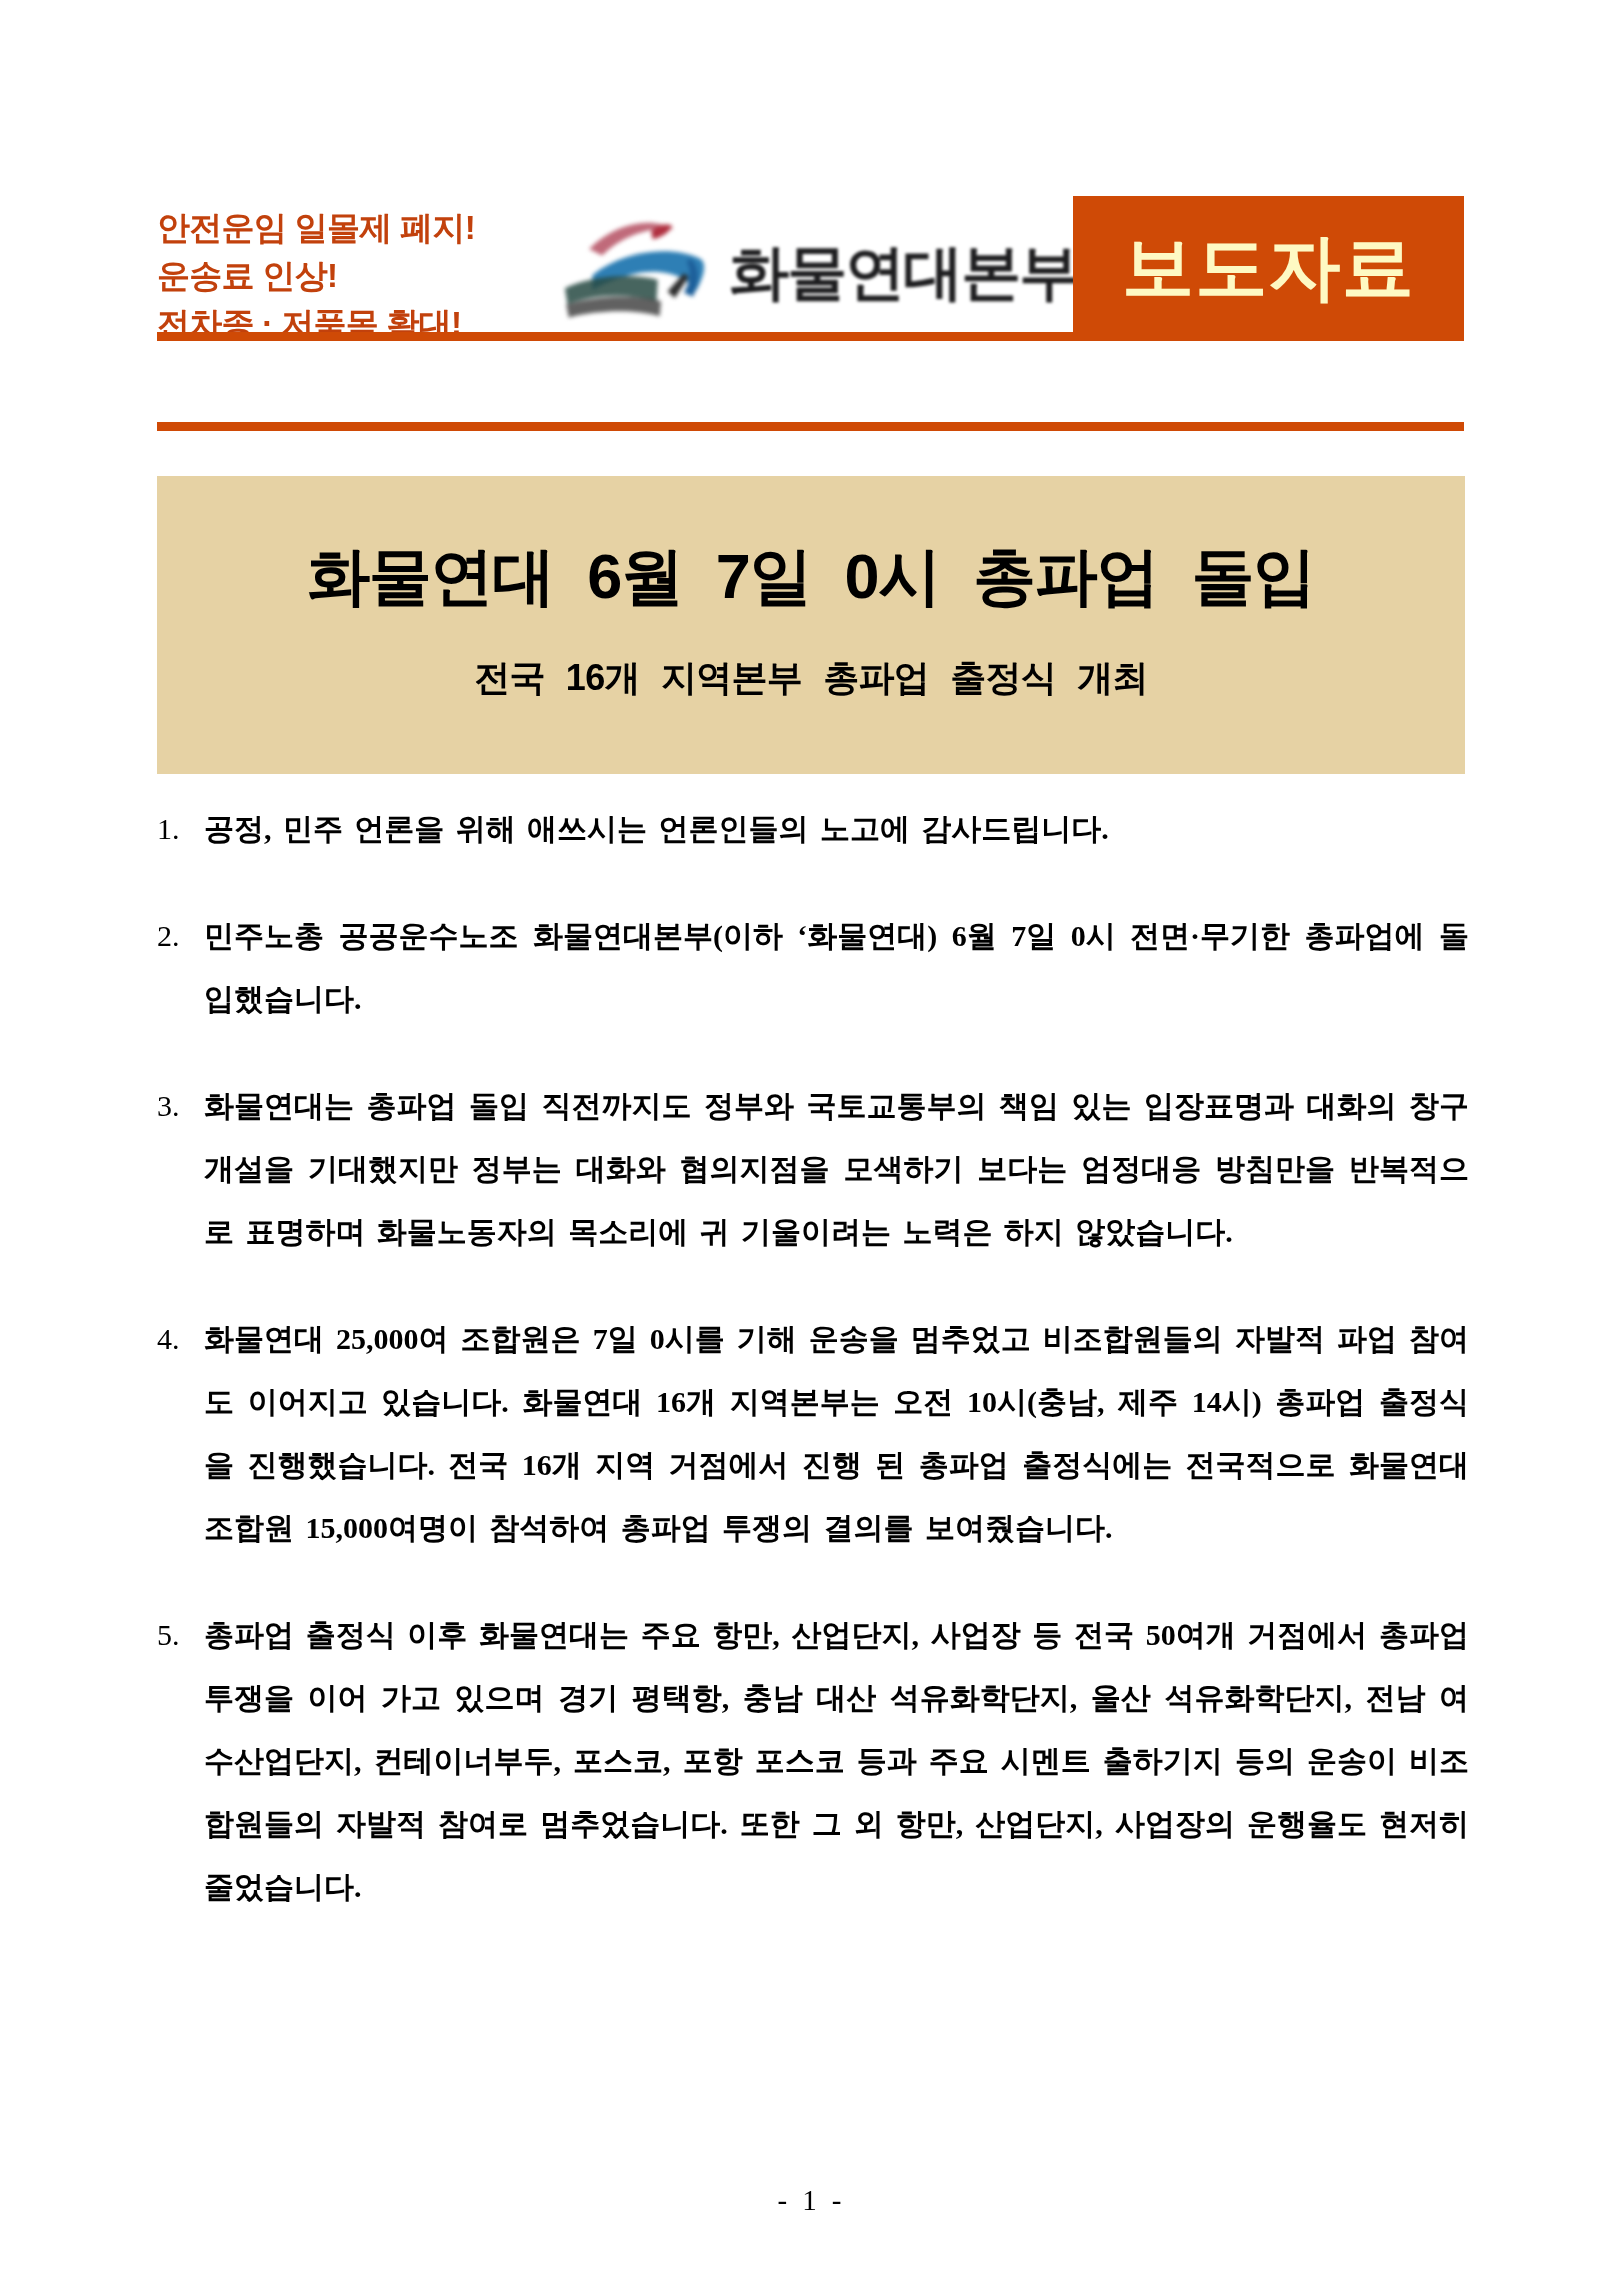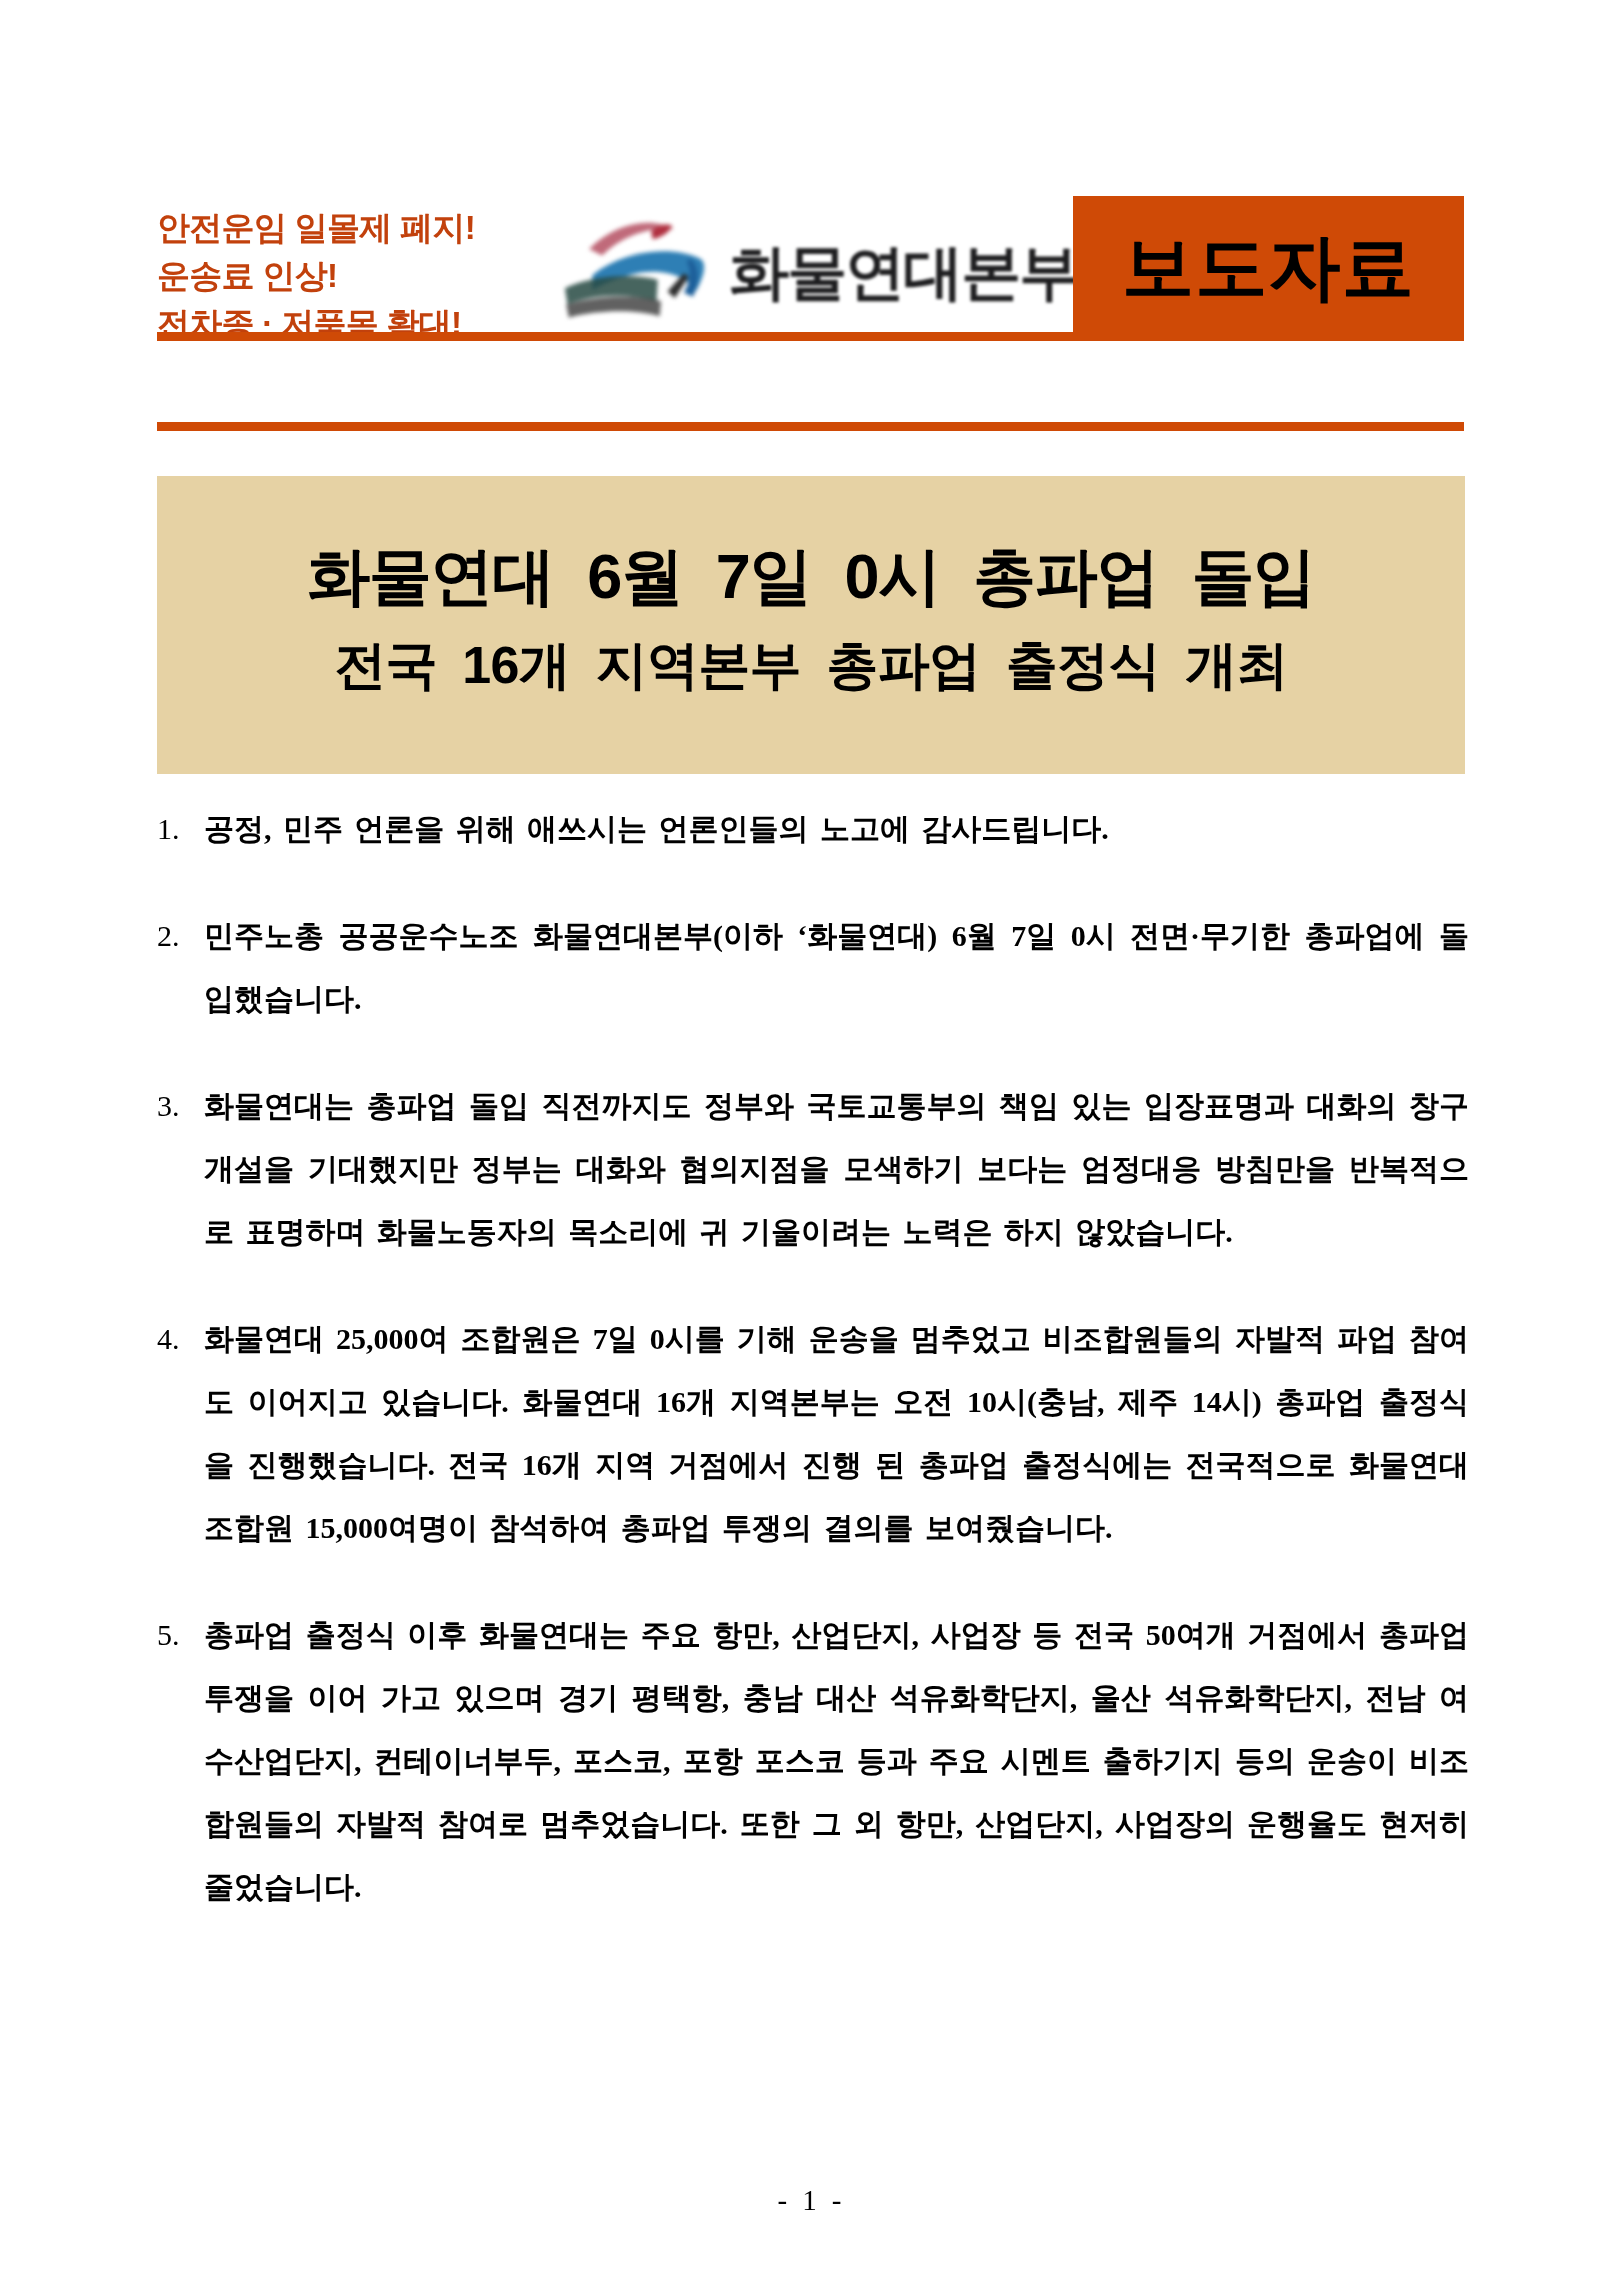--- a/index.html
+++ b/index.html
@@ -46,21 +46,21 @@
   .press-box {
     position: absolute;
     left: 1073px; top: 196px;
     width: 391px; height: 144px;
     background: #cf4a06;
     display: flex; align-items: center; justify-content: center;
     font-family: "Liberation Sans", "DejaVu Sans", sans-serif;
     font-weight: bold;
     font-size: 72px;
     letter-spacing: 1.3px;
-    color: #000000;
+    color: #fef9c3;
   }
   .bar { position: absolute; left: 157px; width: 1307px; height: 8.5px; background: #cf4a06; }
   .bar-top { top: 332px; }
   .bar-bottom { top: 422px; }
 
   .contact {
     position: absolute;
     left: 157px; top: 345px;
     width: 1307px;
     text-align: center;
@@ -84,22 +84,22 @@
     color: #000;
   }
   .title-line1 {
     margin-top: 64px;
     font-size: 63px;
     letter-spacing: -1.3px;
     word-spacing: 17px;
     line-height: 72px;
   }
   .title-line2 {
-    margin-top: 25px;
-    font-size: 52px;
+    margin-top: 38px;
+    font-size: 36px;
     letter-spacing: -0.7px;
     word-spacing: 11.8px;
     line-height: 56px;
   }
 
   
   .body-text {
     position: absolute;
     left: 157px; top: 797px;
     width: 1312px;

